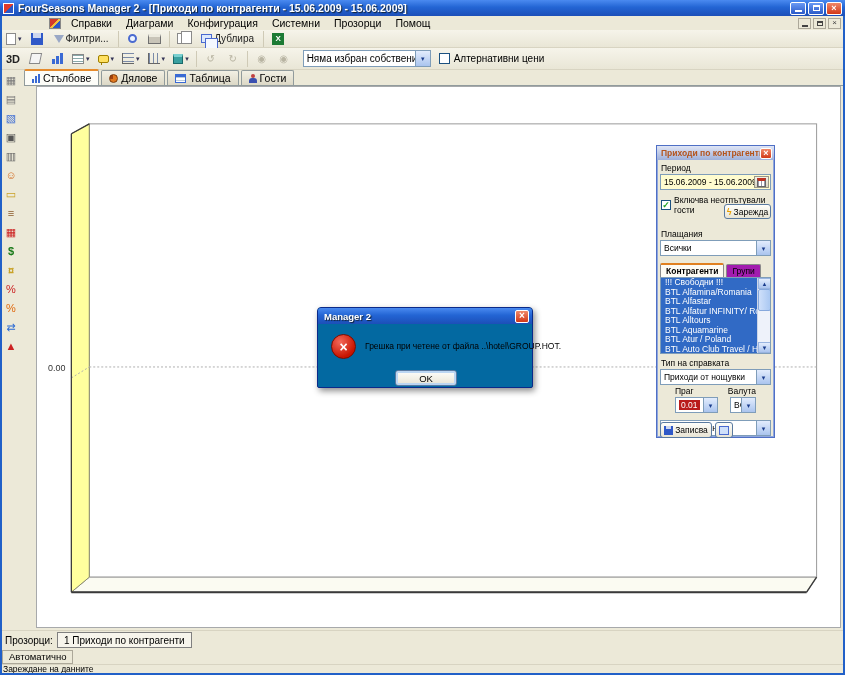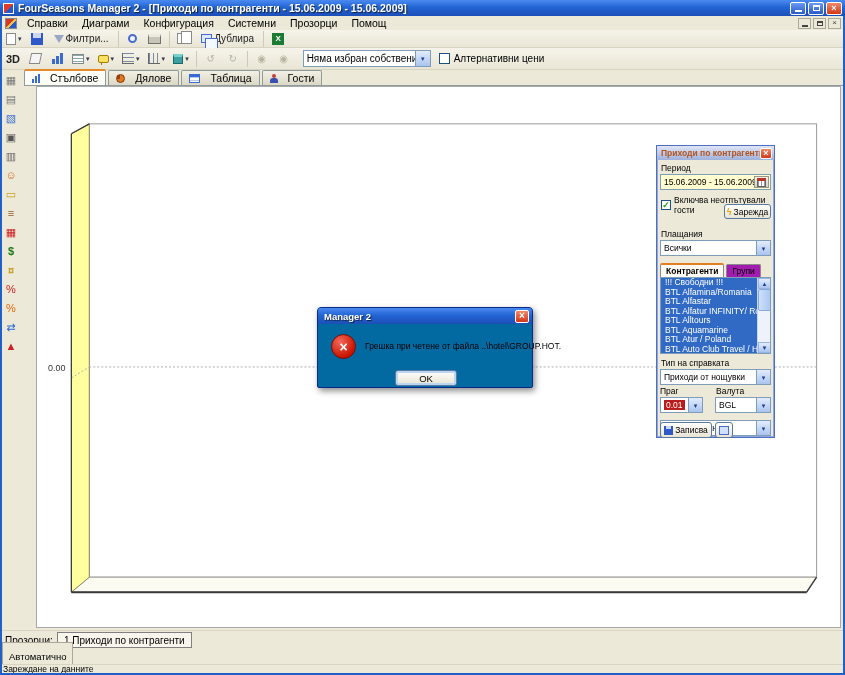--- a/index.html
+++ b/index.html
@@ -22,21 +22,21 @@
     text-shadow:1px 1px 1px #123; flex:1; }
   .winbtn { width:16px; height:13px; margin-left:2px; border:1px solid #fff; border-radius:2px;
     display:flex; align-items:center; justify-content:center; flex:0 0 auto;
     background:linear-gradient(180deg,#6a9af4,#2a5ac8); color:#fff; font-size:9px; line-height:1; }
   .winbtn.close { background:linear-gradient(180deg,#f08868,#d23818); font-weight:bold; }
   .minbar { width:7px; height:2px; background:#fff; margin-top:6px; }
   .restbox { width:7px; height:6px; border:1px solid #fff; border-top:2px solid #fff; }
 
   .menubar {
     position:absolute; left:2px; top:16px; width:841px; height:14px; background:#ece9d8;
-    display:flex; align-items:center; font-size:10.5px;
+    display:flex; align-items:center; font-size:10.5px;padding-left:44px;
   }
   .mdi-icon { width:12px; height:11px; margin:0 3px;
     background:linear-gradient(135deg,#d43a2a 0 45%,#f0c040 45% 60%,#2a58c8 60% 100%);
     border:1px solid #888; }
   .menu-item { padding:0 7px; height:14px; line-height:14px; }
   .menubar .spacer { flex:1; }
   .mdibtn { width:13px; height:11px; margin-right:2px; border:1px solid #aca899; background:#ece9d8;
     display:flex; align-items:center; justify-content:center; color:#444; font-size:8px; line-height:1; }
   .mdibtn .minbar { background:#444; width:6px; margin-top:5px; }
   .mdibtn .restbox { border-color:#444; border-top:2px solid #444; width:6px; height:5px; }
@@ -84,21 +84,21 @@
   .combo-dd { position:absolute; right:0; top:0; bottom:0; width:15px;
     background:linear-gradient(180deg,#e2ecfd,#aac4ee); border-left:1px solid #7f9db9;
     display:flex; align-items:center; justify-content:center; }
   .combo-dd .dd-arrow { color:#1a3c8c; }
   .tb-check { width:11px; height:11px; background:#fff; border:1px solid #1c5180; margin:0 4px 0 8px; }
   .tb-check-label { font-size:10px; }
 
   
   .viewtabs { position:absolute; left:24px; top:70px; width:819px; height:16px; display:flex; align-items:flex-end;
     border-bottom:1px solid #919b9c; }
-  .vtab { height:15px; display:flex; align-items:center; gap:10px; padding:0 7px; font-size:10.5px;
+  .vtab { height:15px; display:flex; align-items:center; gap:3px; padding:0 7px; font-size:10.5px;
     border:1px solid #919b9c; border-bottom:none; border-radius:2px 2px 0 0; margin-right:2px;
     background:linear-gradient(180deg,#f2f0e4,#dcd8c6); }
   .vtab.active { background:#fdfdf8; height:16px; border-top:2px solid #e68b2c; }
   .vt-bars { display:flex; align-items:flex-end; gap:1px; height:9px; }
   .vt-bars span { width:2px; background:#3a6ad4; display:block; }
   .vt-pie { width:9px; height:9px; border-radius:50%; border:1px solid #7a3808;
     background:conic-gradient(#e07820 0 70%,#a04010 70% 100%); }
   .vt-table { width:11px; height:9px; background:#fff; border:1px solid #3a6ad4; border-top:3px solid #3a6ad4;
     background-image:repeating-linear-gradient(180deg,#bcd 0 1px,transparent 1px 3px); }
   .vt-guest { width:8px; height:9px; position:relative; }
@@ -157,21 +157,21 @@
   .p-list { position:relative; margin:0 3px; height:77px; border:1px solid #7f9db9; background:#fff; overflow:hidden; }
   .p-list .rows { position:absolute; left:0; top:0; right:13px; bottom:0; }
   .p-row { height:9.5px; line-height:9.5px; background:#316ac5; color:#fff; padding-left:4px;
     white-space:nowrap; overflow:hidden; font-size:8.5px; }
   .p-scroll { position:absolute; right:0; top:0; bottom:0; width:13px; background:#eef2fa; border-left:1px solid #cdd6e8; }
   .scr-btn { position:absolute; left:0; width:13px; height:11px; background:linear-gradient(180deg,#e2ecfd,#aac4ee);
     border:1px solid #98b4e0; color:#1a3c8c; font-size:6px; display:flex; align-items:center; justify-content:center; line-height:1; }
   .scr-up { top:0; } .scr-down { bottom:0; }
   .scr-thumb { position:absolute; left:0; top:11px; width:13px; height:22px;
     background:linear-gradient(90deg,#cfe0fa,#aac8f2); border:1px solid #86a8dc; border-radius:2px; }
-  .p-row2 { display:flex; margin:1px 3px 0; gap:12px; }
+  .p-row2 { display:flex; margin:1px 18px 0; gap:12px; }
   .sel-text { background:#b91c1c; color:#fff; padding:0 2px; }
   .p-save { position:absolute; left:3px; top:276px; width:52px; height:16px; }
   .p-extra-btn { position:absolute; left:58px; top:276px; width:18px; height:16px; }
   .ic-grid-sm { width:10px; height:9px; background:#cfe0fa; border:1px solid #4a6ad0; }
   .ic-floppy-sm { width:9px; height:9px; background:#2f58c8; position:relative; flex:0 0 auto; }
   .ic-floppy-sm::after { content:""; position:absolute; left:2px; top:0; width:5px; height:3px; background:#cdd6ee; }
 
   
   .dialog { position:absolute; left:317px; top:307px; width:216px; height:81px; background:#0369a1;
     border:1px solid #0a2a8a; border-radius:4px 4px 2px 2px; box-shadow:2px 3px 6px rgba(0,0,0,.45); z-index:10; }
@@ -190,21 +190,21 @@
   .dlg-ok { position:absolute; left:77px; top:46px; width:62px; height:16px; font-size:9.5px;
     box-shadow:inset 0 0 0 2px #bcd6f2; }
 
   
   .windowsbar { position:absolute; left:2px; top:630px; width:841px; height:19px; display:flex; align-items:center;
     border-top:1px solid #d8d4c2; }
   .wb-label { margin:0 4px 0 3px; font-size:10px; }
   .wb-tab { height:16px; padding:0 6px; border:1px solid #808080; background:#f7f5ec; font-size:10px;
     display:flex; align-items:center; }
   .autobar { position:absolute; left:2px; top:649px; width:841px; height:15px; display:flex; align-items:center; }
-  .auto-btn { height:30px; padding:0 6px; border:1px solid #aca899; background:#ece9d8; font-size:9.5px;
+  .auto-btn { height:14px; padding:0 6px; border:1px solid #aca899; background:#ece9d8; font-size:9.5px;
     display:flex; align-items:center; }
   .statusbar { position:absolute; left:0px; top:664px; width:845px; height:9px; background:#ece9d8;
     border-top:1px solid #d8d4c2; font-size:8.5px; line-height:9px; padding-left:3px; }
   .bottom-strip { position:absolute; left:0; top:673px; width:845px; height:2px; background:#2160c8; }
   .edge { position:absolute; top:16px; bottom:2px; width:2px; background:#2160c8; z-index:8; }
   .edge.l { left:0; } .edge.r { right:0; }
 </style>
 </head>
 <body>
 

